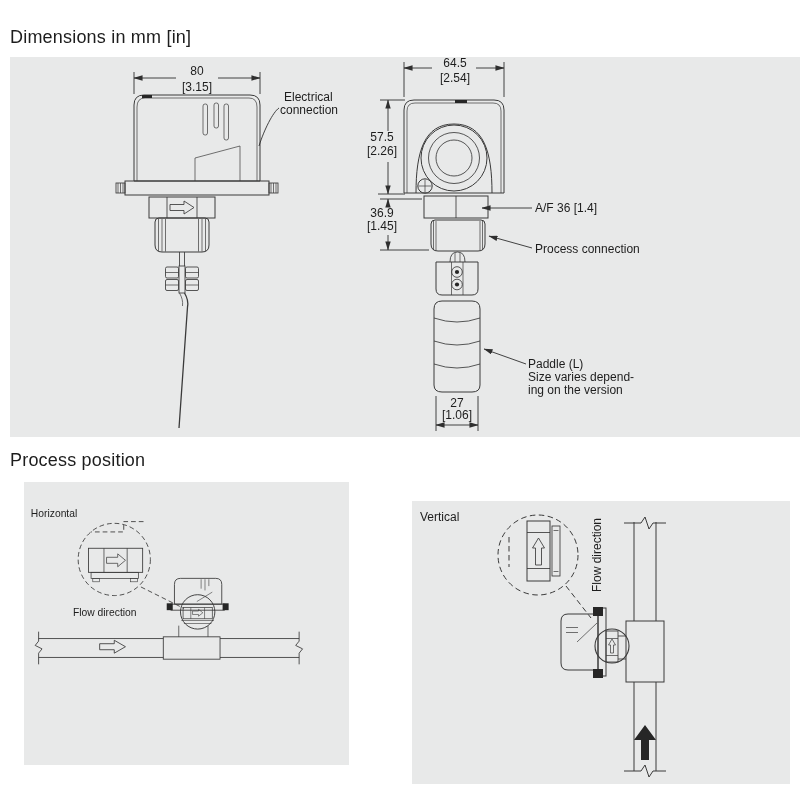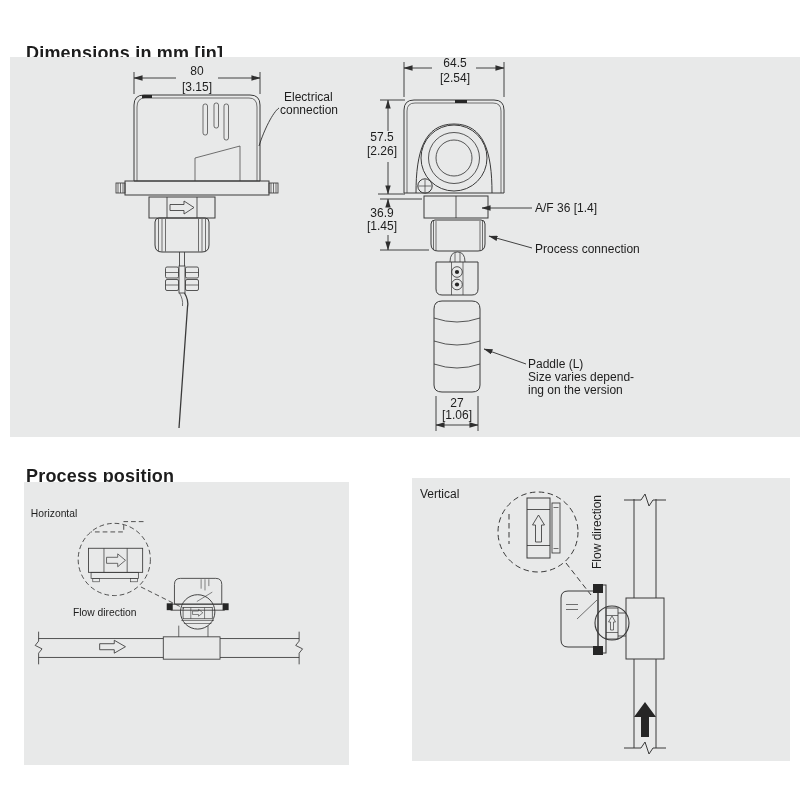--- a/index.html
+++ b/index.html
@@ -1,23 +1,23 @@
 <!DOCTYPE html>
 <html><head>
 <meta charset="utf-8">
 <style>
   html,body{margin:0;padding:0;background:#ffffff;}
   body{width:800px;height:800px;position:relative;font-family:"Liberation Sans",sans-serif;}
-  .heading{position:absolute;left:10px;margin:16px;font-size:18px;font-weight:bold;color:#1d1d1d;letter-spacing:.2px;}
+  .heading{position:absolute;left:10px;margin:0;font-size:18px;font-weight:normal;color:#1d1d1d;letter-spacing:.2px;}
   #heading-dimensions{top:27px;}
   #heading-mounting{top:450px;}
   .panel{position:absolute;background:#e8e9e9;}
   #panel-dimensions{left:10px;top:57px;width:780px;height:380px;padding-left:12px;}
   #panel-horizontal{left:24px;top:482px;width:325px;height:283px;}
-  #panel-vertical{left:412px;top:478px;width:378px;height:283px;}
+  #panel-vertical{left:412px;top:501px;width:378px;height:283px;}
   svg{display:block;width:100%;height:100%;}
   .ln{stroke:#3a3a3a;stroke-width:1;fill:none;}
   .thin{stroke:#3a3a3a;stroke-width:0.7;fill:none;}
   .med{stroke:#3a3a3a;stroke-width:0.85;fill:none;}
   .dim{stroke:#2f2f2f;stroke-width:0.9;fill:none;}
   .dash{stroke:#2f2f2f;stroke-width:0.95;fill:none;stroke-dasharray:5.5 3.5;}
   .dk{fill:#262626;stroke:none;}
   .lbl{font-size:12px;fill:#1d1d1d;}
   .mid{text-anchor:middle;}
 </style>

